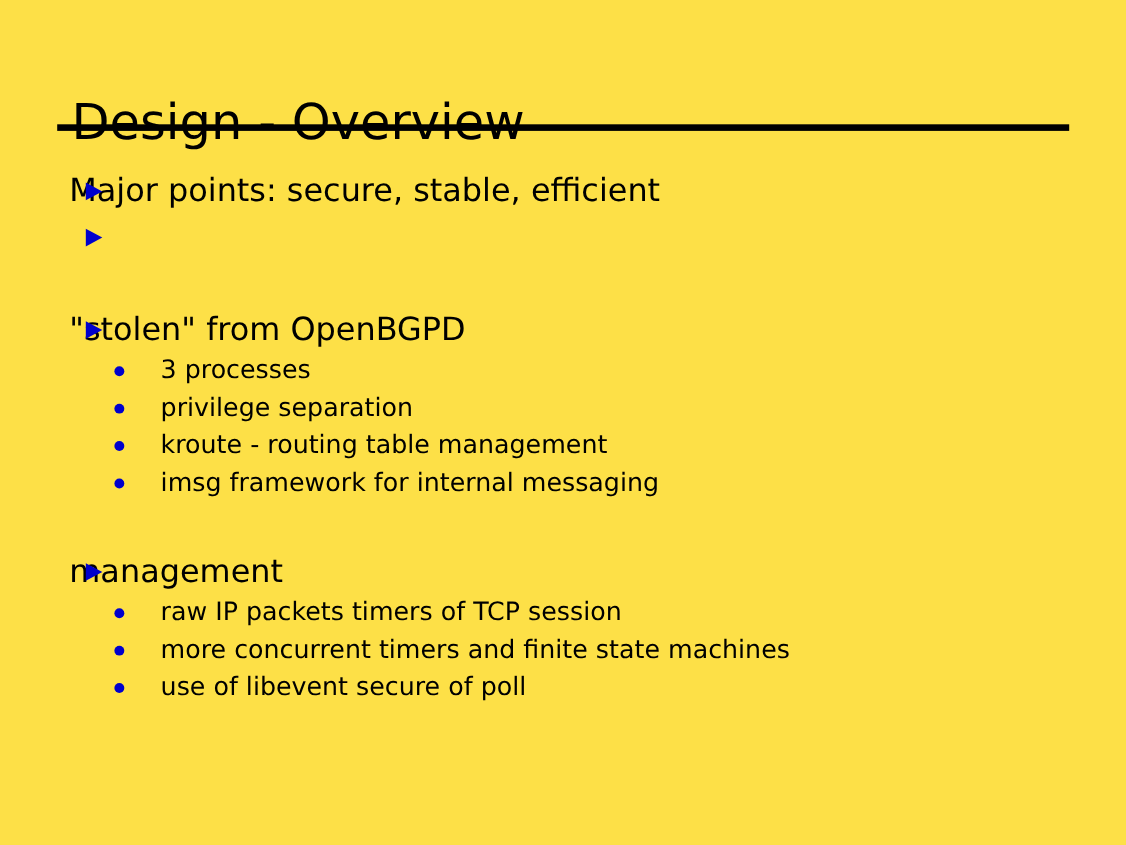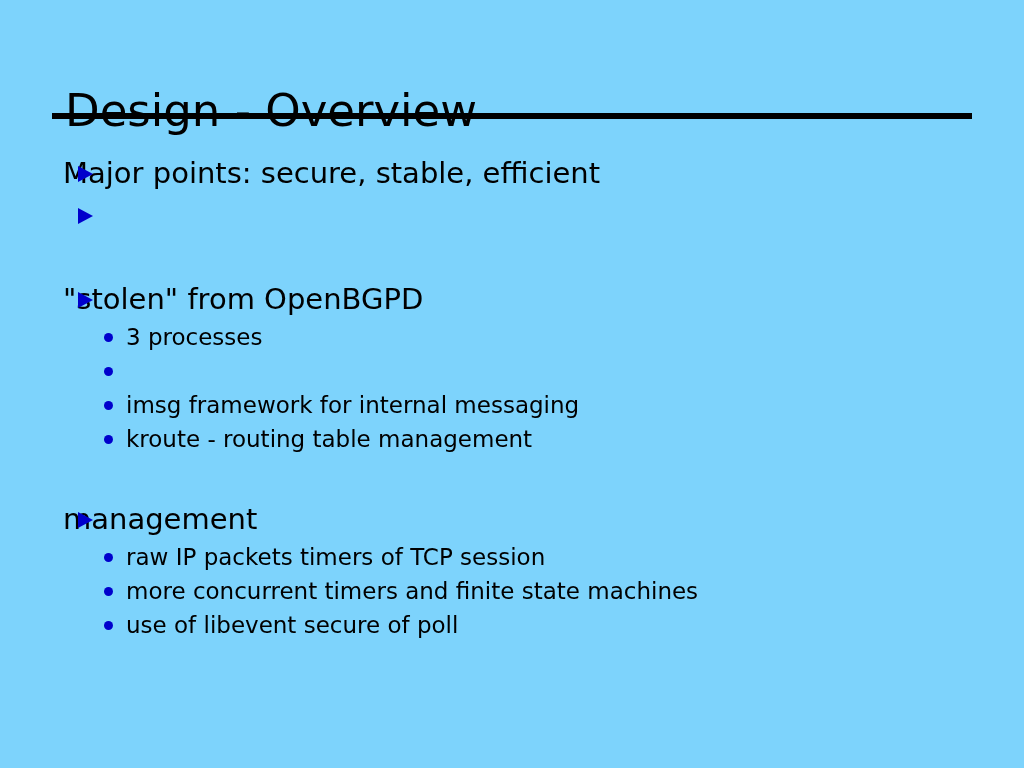--- a/index.html
+++ b/index.html
@@ -15,21 +15,21 @@
     font-family: "DejaVu Sans", "Liberation Sans", sans-serif;
     color: #000000;
     position: relative;
   }
   .slide {
     position: absolute;
     left: 0;
     top: 0;
     width: 1024px;
     height: 768px;
-    background: #7dd3fc;
+    background: #fde047;
   }
 
   
   .slide-title {
     position: absolute;
     left: 65px;
     top: 55px;
     font-size: 45px;
     line-height: 52px;
     font-weight: normal;
@@ -98,20 +98,21 @@
     left: 104px;
     top: 13px;
     width: 9px;
     height: 9px;
     border-radius: 50%;
     background: #0000cc;
   }
   .lvl2 .txt {
     display: inline-block;
     vertical-align: top;
+    margin-left: 20px;
   }
 
   
   .spacer-lvl1 {
     height: 42px;
   }
 </style>
 </head>
 <body>
 
@@ -120,23 +121,23 @@
   <h1 class="slide-title">Design - Overview</h1>
 
   <div class="title-rule"></div>
 
   <div class="body-area">
       <div class="bullet-row lvl1"><span class="marker"></span><span class="txt">Major points: secure, stable, efficient</span></div>
       <div class="bullet-row lvl1"><span class="marker"></span></div>
       <div class="spacer-lvl1"></div>
       <div class="bullet-row lvl1"><span class="marker"></span><span class="txt">"stolen" from OpenBGPD</span></div>
       <div class="bullet-row lvl2"><span class="marker"></span><span class="txt">3 processes</span></div>
-      <div class="bullet-row lvl2"><span class="marker"></span></div>
+      <div class="bullet-row lvl2"><span class="marker"></span><span class="txt">privilege separation</span></div>
+      <div class="bullet-row lvl2"><span class="marker"></span><span class="txt">kroute - routing table management</span></div>
       <div class="bullet-row lvl2"><span class="marker"></span><span class="txt">imsg framework for internal messaging</span></div>
-      <div class="bullet-row lvl2"><span class="marker"></span><span class="txt">kroute - routing table management</span></div>
       <div class="spacer-lvl1"></div>
       <div class="bullet-row lvl1"><span class="marker"></span><span class="txt">management</span></div>
       <div class="bullet-row lvl2"><span class="marker"></span><span class="txt">raw IP packets timers of TCP session</span></div>
       <div class="bullet-row lvl2"><span class="marker"></span><span class="txt">more concurrent timers and finite state machines</span></div>
       <div class="bullet-row lvl2"><span class="marker"></span><span class="txt">use of libevent secure of poll</span></div>
     </div>
 
 </div>
 
 </body></html>

